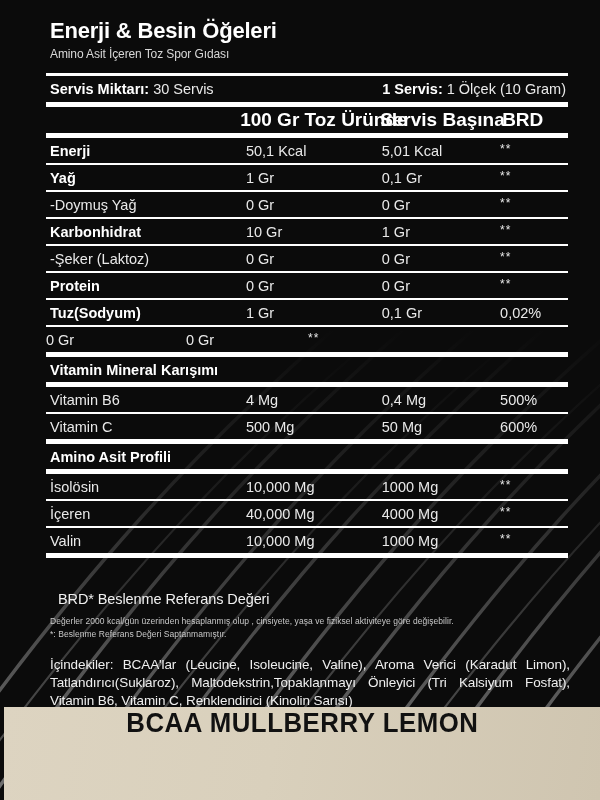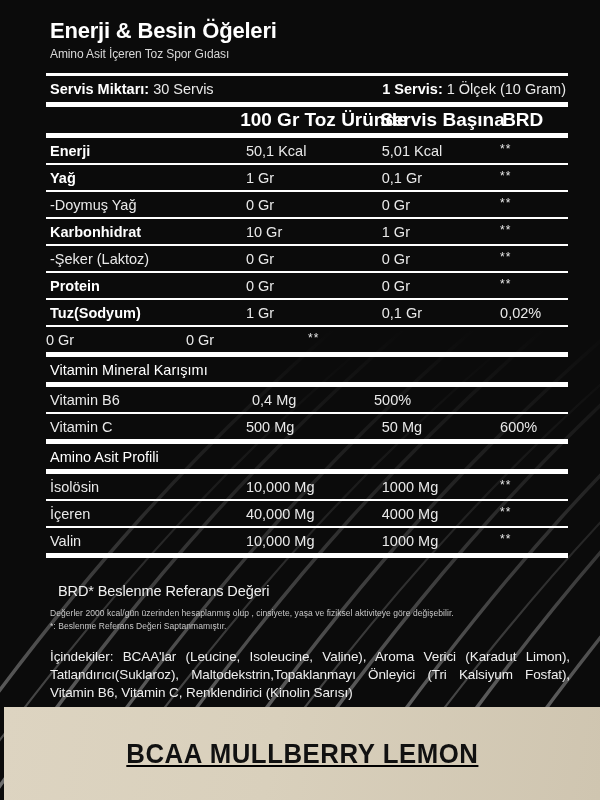--- a/index.html
+++ b/index.html
@@ -52,21 +52,21 @@
     color: #d8d8d8;
     font-size: 12px;
     font-weight: normal;
     letter-spacing: -0.1px;
     margin: 3px 0 0 0;
     line-height: 1.2;
   }
 
   
   .table-wrap {
-    margin: 12px 0 8px 0;
+    margin: 12px 0 16px 0;
     padding: 0 32px 0 46px;
   }
   .rule {
     background: #ffffff;
     width: 100%;
   }
   .rule.thin  { height: 2px; }
   .rule.med   { height: 3px; }
   .rule.thick { height: 5px; }
 
@@ -84,21 +84,21 @@
   .row .c-brd   { width: 70px; }
 
   .row.bold .c-name { font-weight: bold; color: #ffffff; }
   .row.head {
     font-size: 19px;
     font-weight: bold;
     color: #ffffff;
     height: 26px;
   }
   .row.section {
-    font-weight: normal;
+    font-weight: bold;
     color: #ffffff;
     font-size: 14.5px;
     height: 25px;
   }
   .brd-star { letter-spacing: 1px; font-size: 12px; position: relative; top: -3px; }
 
   
   .serv-row {
     display: flex;
     justify-content: space-between;
@@ -141,24 +141,23 @@
 
   
   .banner {
     position: absolute;
     left: 4px;
     right: 0;
     bottom: 0;
     height: 93px;
     background: linear-gradient(100deg, #ddd4c1 0%, #d9d0bc 45%, #cfc5b0 100%);
     display: flex;
-    align-items: center;
+    align-items: flex-start;
     justify-content: center;
     z-index: 3;
-    text-decoration: underline;
   }
   .banner-text {
     color: #111111;
     font-size: 28px;
     font-weight: bold;
     letter-spacing: 0.6px;
     transform: scaleX(0.92);
     white-space: nowrap;
   }
 </style>
@@ -283,20 +282,21 @@
             <span class="c-serv">0 Gr</span>
             <span class="c-brd"><span class="brd-star">**</span></span>
           </div>
           <div class="rule thick"></div>
           <div class="row section">
             <span class="c-name">Vitamin Mineral Karışımı</span>
           </div>
           <div class="rule thick"></div>
           <div class="row">
             <span class="c-name">Vitamin B6</span>
+            <span class="c-100">4 Mg</span>
             <span class="c-serv">0,4 Mg</span>
             <span class="c-brd">500%</span>
           </div>
           <div class="rule thin"></div>
           <div class="row">
             <span class="c-name">Vitamin C</span>
             <span class="c-100">500 Mg</span>
             <span class="c-serv">50 Mg</span>
             <span class="c-brd">600%</span>
           </div>

